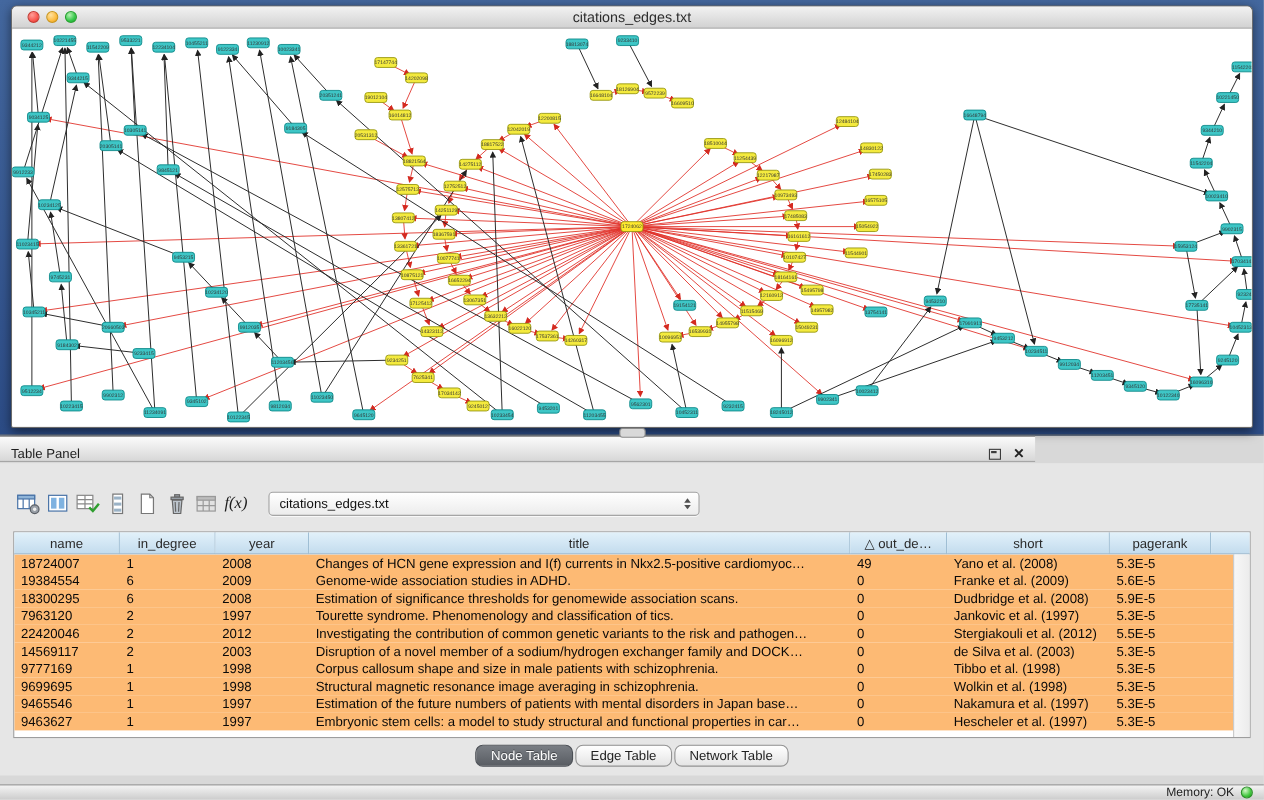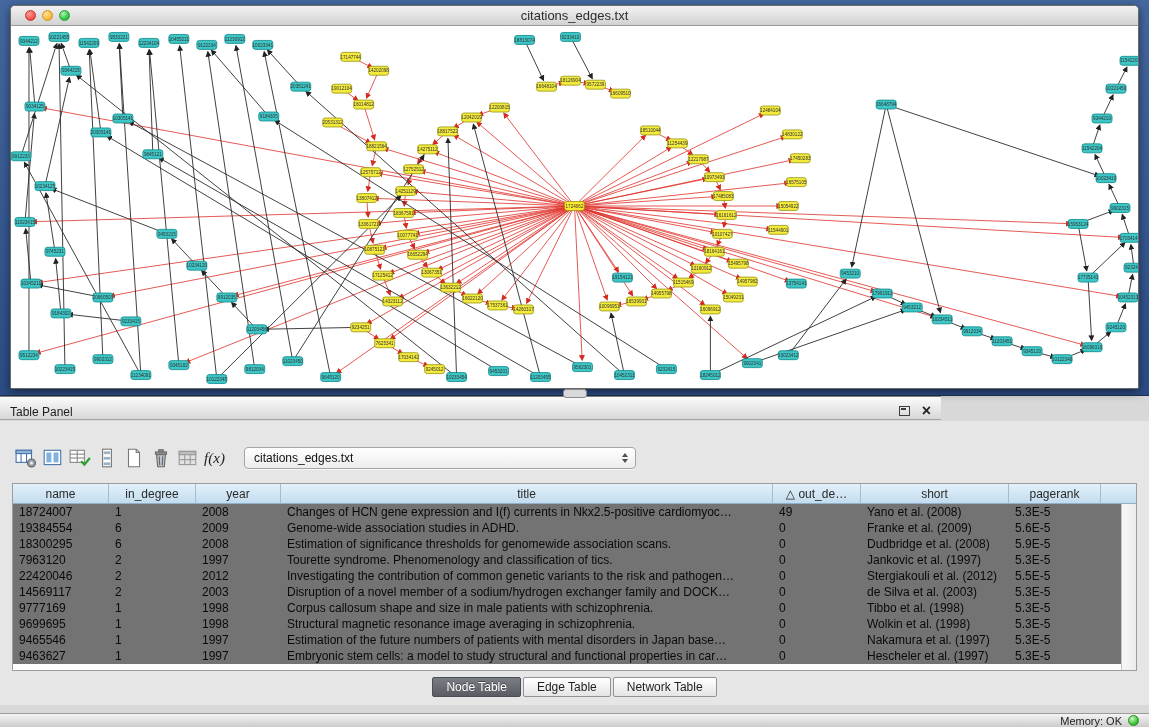--- a/index.html
+++ b/index.html
@@ -21,21 +21,21 @@
   .light.yellow{background:radial-gradient(circle at 35% 30%,#ffe2a0,#fdbc40 60%,#dd9b1e);border:1px solid #c9951c}
   .light.green{background:radial-gradient(circle at 35% 30%,#b6f1b2,#33c748 60%,#1fa032);border:1px solid #27a02f}
   .canvas{position:absolute;top:21px;left:0;right:0;bottom:0;background:#fff;overflow:hidden}
   .canvas svg{width:100%;height:100%;display:block}
   .notch{position:absolute;left:50%;transform:translateX(-50%);bottom:-3px;width:24px;height:9px;
     background:#d9d9d9;border:1px solid #8a8a8a;border-radius:3px;z-index:10}
 
   
   .panel-header{position:absolute;top:396px;left:0;width:941px;height:24px;
     background:linear-gradient(#fbfbfb,#d7d7d7);border-bottom:1px solid #a6a6a6;border-top:1px solid #7e7e7e;
-    display:flex;align-items:flex-start;padding:8px 10px;font-size:12px;color:#1e1e1e}
+    display:flex;align-items:flex-end;padding:0 10px;font-size:12px;color:#1e1e1e}
   .ph-icons{margin-left:auto;display:flex;align-items:center}
   .float-ic{width:11px;height:10px;border:1.5px solid #3c3c3c;display:inline-block;position:relative;margin-right:12px}
   .float-ic::after{content:"";position:absolute;left:1px;top:1px;width:5px;height:2px;background:#3c3c3c}
   .close-ic{font-size:16px;font-weight:bold;color:#222;line-height:12px;cursor:default}
 
   .panel-body{position:absolute;top:421px;left:0;width:1149px;height:284px;background:#e6e6e6}
   .toolbar{position:absolute;top:22px;left:12px;right:12px;height:30px;display:flex;align-items:center;gap:0}
   .tbtn{width:27px;height:27px;border:none;background:transparent;display:flex;align-items:center;justify-content:center;padding:0}
   .fx{font-family:"Liberation Serif",serif;font-style:italic;font-size:15px;color:#1c1c1c}
   .combo{margin-left:16px;width:392px;height:22px;background:linear-gradient(#ffffff,#ececec);
@@ -45,29 +45,29 @@
   .stepper i{display:block;width:0;height:0;border-left:3.5px solid transparent;border-right:3.5px solid transparent}
   .stepper .up{border-bottom:4px solid #4f4f4f}
   .stepper .dn{border-top:4px solid #4f4f4f}
 
   .table-wrap{position:absolute;top:62px;left:12px;width:1125px;height:188px;background:#fff;border:1px solid #9d9d9d}
   .thead{display:flex;height:20px}
   .th{height:20px;display:flex;align-items:center;justify-content:center;font-size:12px;color:#2a2a2a;
     background:linear-gradient(#e2f1fa,#c3dcee);border-right:1px solid #9fbed4;border-bottom:1px solid #8fb0c8;overflow:hidden;white-space:nowrap}
   .thfill{flex:1;border-right:none}
   .tbody{position:absolute;top:20px;left:0;right:15px;bottom:0;overflow:hidden}
-  .tr{display:flex;height:16px;align-items:center;background:#737373}
+  .tr{display:flex;height:16px;align-items:center;background:#fdba74}
   .td{font-size:12px;color:#0a0a0a;padding-left:6px;overflow:hidden;white-space:nowrap;text-overflow:ellipsis;height:16px;line-height:16px}
   .c0{width:96px}.c1{width:87px}.c2{width:85px}.c3{width:492px}.c4{width:88px}.c5{width:148px}.c6{width:92px}
   .vscroll{position:absolute;top:20px;right:0;bottom:0;width:15px;
     background:linear-gradient(90deg,#f7f7f7,#ececec);border-left:1px solid #c6c6c6}
 
   .tabs{position:absolute;bottom:8px;left:0;right:0;display:flex;justify-content:center}
   .tab{height:20px;padding:0 13px;font-size:12px;font-family:inherit;border:1px solid #939393;
-    background:linear-gradient(#ffffff,#e4e4e4);color:#1f1f1f;margin:0 1px;border-radius:2px;line-height:18px}
+    background:linear-gradient(#ffffff,#e4e4e4);color:#1f1f1f;margin:0 1px;border-radius:7px;line-height:18px}
   .tab.selected{background:linear-gradient(#7a7e84,#595d63);color:#fff;border-color:#4b4f55;text-shadow:0 -1px 0 rgba(0,0,0,.4)}
 
   .statusbar{position:absolute;bottom:0;left:0;width:1149px;height:14px;
     background:linear-gradient(#f4f4f4,#cccccc);border-top:1px solid #9b9b9b;
     display:flex;align-items:center;justify-content:flex-end;padding:0 10px;font-size:11px;color:#222;gap:6px}
   .memdot{width:11px;height:11px;border-radius:50%;display:inline-block;
     background:radial-gradient(circle at 35% 30%,#d2f8c8,#3dc63a 60%,#1f8f1e);border:1px solid #2a8f28}
 </style>
 </head>
 <body>

